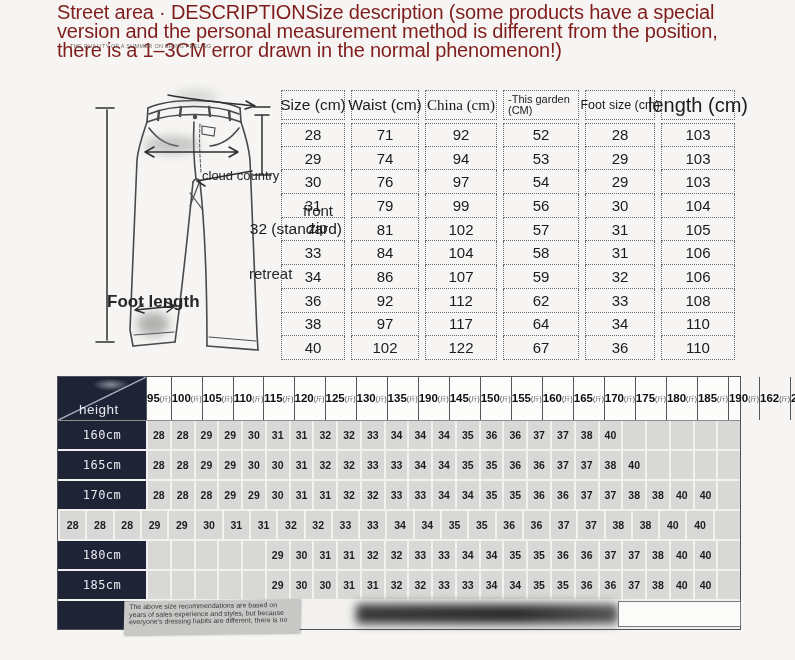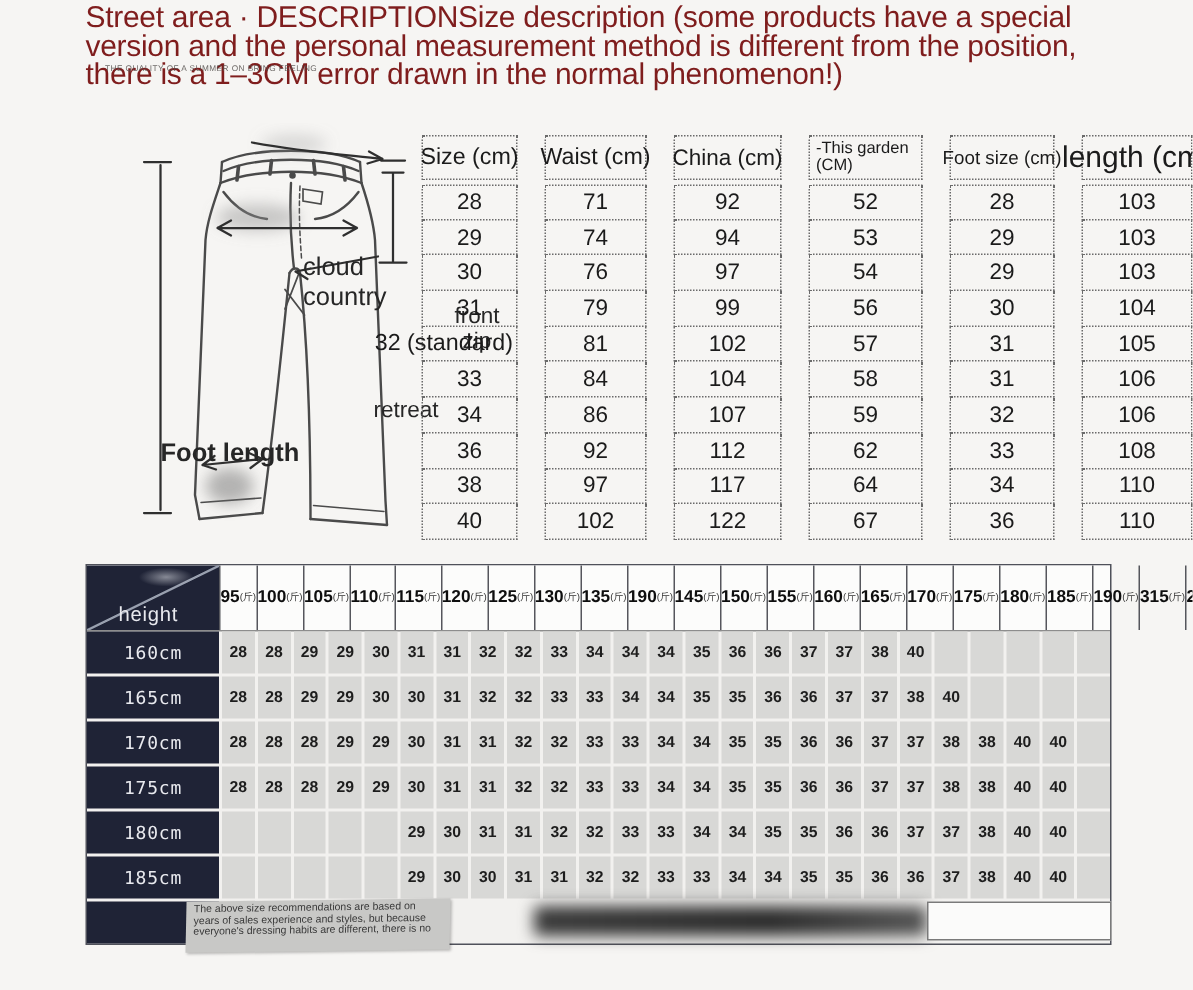--- a/index.html
+++ b/index.html
@@ -14,43 +14,43 @@
     position:absolute;left:57px;top:3px;width:698px;
     font-size:20px;line-height:19px;color:#7f1d1d;letter-spacing:-0.2px;
   }
   .watermark{
     position:absolute;left:70px;top:43px;width:260px;
     font-size:5.5px;color:#55504e;letter-spacing:.3px;opacity:.85;
   }
   
   .pants-wrap{position:absolute;left:50px;top:82px;width:240px;height:292px;}
   .diag-label{position:absolute;color:#262626;}
-  .lbl-cloud{left:152px;top:86px;font-size:17px;}
+  .lbl-cloud{left:152px;top:86px;font-size:13px;}
   .lbl-frontzip{left:246px;top:120px;width:44px;font-size:15px;line-height:17px;text-align:center;}
   .lbl-retreat{left:199px;top:183px;font-size:15px;}
   .lbl-foot{left:57px;top:210px;font-size:17px;font-weight:bold;}
   
   .size-head,.size-body{
     position:absolute;display:grid;
     grid-template-columns:64px 68px 72px 76px 70px 74px;
-    column-gap:18px;
+    column-gap:6px;
   }
   .size-head{left:281px;top:90px;grid-template-rows:30px;}
   .size-body{left:281px;top:123px;grid-auto-rows:23.7px;}
   .scell{
     border:1.4px dotted #6a6a6a;
     display:flex;align-items:center;justify-content:center;
     color:#1b1b1b;background:transparent;
   }
   .size-body .scell{border-top:none;}
   .size-body .scell.r0{border-top:1.4px dotted #6a6a6a;}
   .size-body .scell{font-size:15px;font-weight:500;}
   .size-head .scell{font-weight:500;white-space:nowrap;}
   .size-head .c0,.size-head .c1{font-size:15.5px;}
-  .size-head .c2{font-size:15px;}
+  .size-head .c2{font-size:15px;font-family:Liberation Serif, serif;}
   .size-head .c3{font-size:11px;white-space:normal;line-height:11.5px;text-align:left;padding-left:4px;justify-content:flex-start;}
   .size-head .c4{font-size:12.5px;}
   .size-head .c5{font-size:20px;}
   .scell.wide{justify-content:flex-end;white-space:nowrap;font-size:15.5px;padding-right:2px;overflow:visible;}
   
   .wt{
     position:absolute;left:57px;top:376px;width:684px;
     border:1px solid #4f515a;box-sizing:border-box;background:#f2f1ef;
   }
   .wt-header{display:flex;height:43px;background:#fcfcfb;border-bottom:1px solid #8d8d8d;}
@@ -314,21 +314,21 @@
       </div>
       <div class="wt-hcell">
         <div class="num">185</div>
         <div class="unit">(斤)</div>
       </div>
       <div class="wt-hcell">
         <div class="num">190</div>
         <div class="unit">(斤)</div>
       </div>
       <div class="wt-hcell">
-        <div class="num">315</div>
+        <div class="num">162</div>
         <div class="unit">(斤)</div>
       </div>
       <div class="wt-hcell">
         <div class="num">200</div>
         <div class="unit">(斤)</div>
       </div>
       <div class="wt-hcell">
         <div class="num">205</div>
         <div class="unit">(斤)</div>
       </div>
@@ -420,21 +420,20 @@
         <div class="wt-cell">36</div>
         <div class="wt-cell">37</div>
         <div class="wt-cell">37</div>
         <div class="wt-cell">38</div>
         <div class="wt-cell">38</div>
         <div class="wt-cell">40</div>
         <div class="wt-cell">40</div>
         <div class="wt-cell"></div>
       </div>
       <div class="wt-row">
-        <div class="wt-label">175cm</div>
         <div class="wt-cell">28</div>
         <div class="wt-cell">28</div>
         <div class="wt-cell">28</div>
         <div class="wt-cell">29</div>
         <div class="wt-cell">29</div>
         <div class="wt-cell">30</div>
         <div class="wt-cell">31</div>
         <div class="wt-cell">31</div>
         <div class="wt-cell">32</div>
         <div class="wt-cell">32</div>

